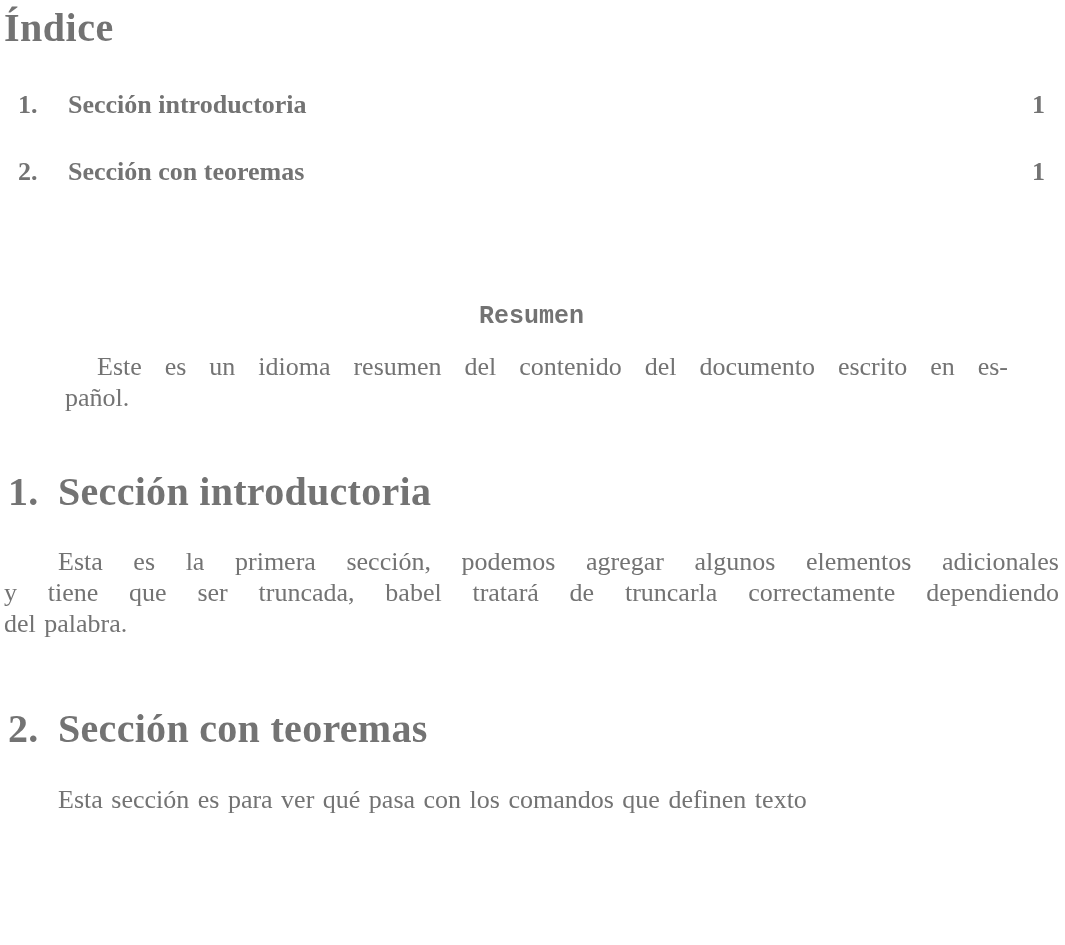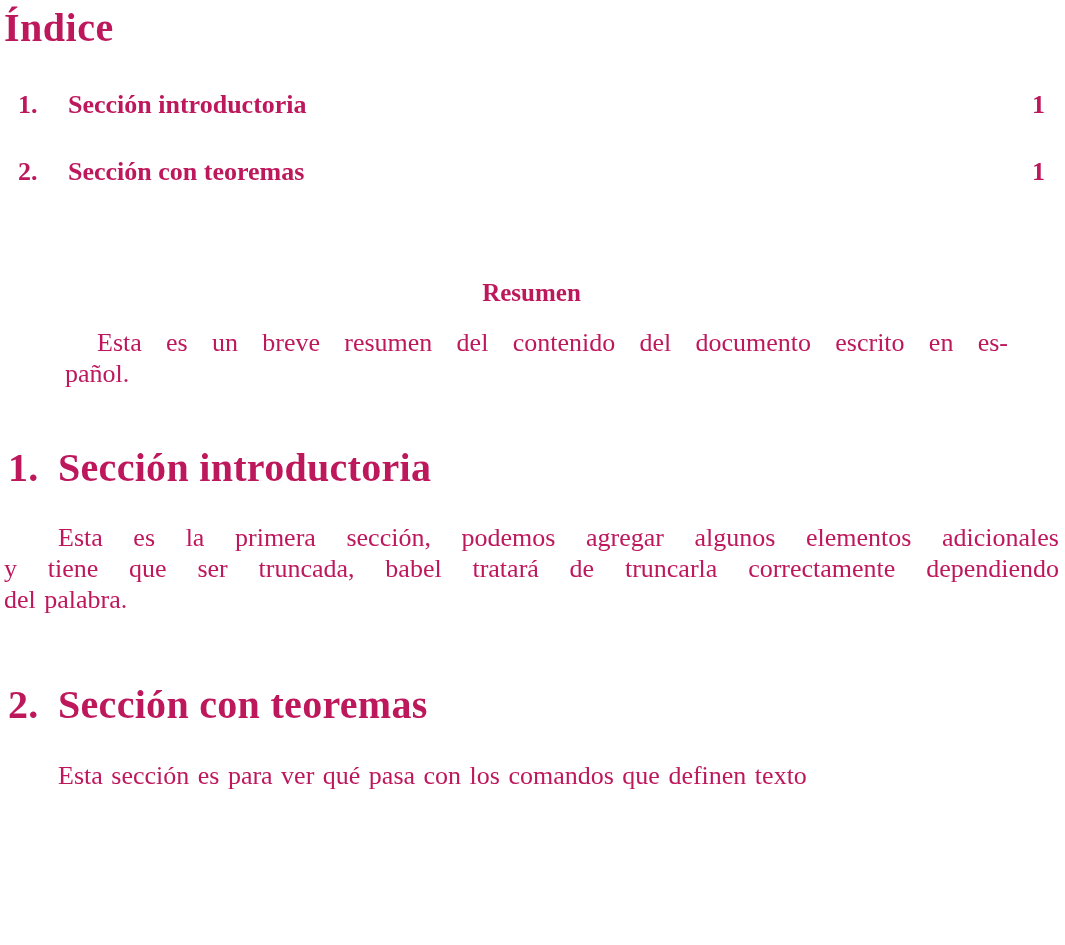--- a/index.html
+++ b/index.html
@@ -6,21 +6,21 @@
     margin: 0;
     padding: 0;
     background: #ffffff;
   }
   .page {
     position: relative;
     width: 1065px;
     height: 945px;
     box-sizing: border-box;
     background: #ffffff;
-    color: #be185d;
+    color: #737373;
     font-family: "Liberation Serif", "DejaVu Serif", serif;
     padding: 2px 6px 16px 4px;
     overflow: hidden;
   }
 
   
   .doc-title {
     margin: 2px 0 0 0;
     font-size: 40px;
     line-height: 48px;
@@ -45,25 +45,26 @@
     padding-left: 14px;
   }
   .toc-label { flex: 1 1 auto; }
   .toc-page {
     flex: none;
     padding-right: 14px;
   }
 
   
   .abstract-title {
-    margin-top: 92px;
+    margin-top: 116px;
     text-align: center;
     font-size: 25px;
     line-height: 28px;
     font-weight: bold;
+    font-family: Liberation Mono, monospace;
   }
   .abstract {
     margin: 20px 51px 0 61px;
     font-size: 26px;
     line-height: 31px;
     word-spacing: 2px;
   }
   .abstract .ln.first { padding-left: 32px; }
 
   
@@ -120,21 +121,21 @@
     </div>
     <div class="toc-row">
       <span class="toc-num">2.</span>
       <span class="toc-label">Sección con teoremas</span>
       <span class="toc-page">1</span>
     </div>
   </div>
 
   <div class="abstract-title">Resumen</div>
   <div class="abstract">
-    <div class="ln first">Esta es un breve resumen del contenido del documento escrito en es-</div>
+    <div class="ln first">Este es un idioma resumen del contenido del documento escrito en es-</div>
     <div class="ln last">pañol.</div>
   </div>
 
   <h2 class="sec-heading s1">
     <span class="sec-num">1.</span>
     <span class="sec-title">Sección introductoria</span>
   </h2>
   <div class="para p1">
     <div class="ln first">Esta es la primera sección, podemos agregar algunos elementos adicionales</div>
     <div class="ln">y tiene que ser truncada, babel tratará de truncarla correctamente dependiendo</div>

